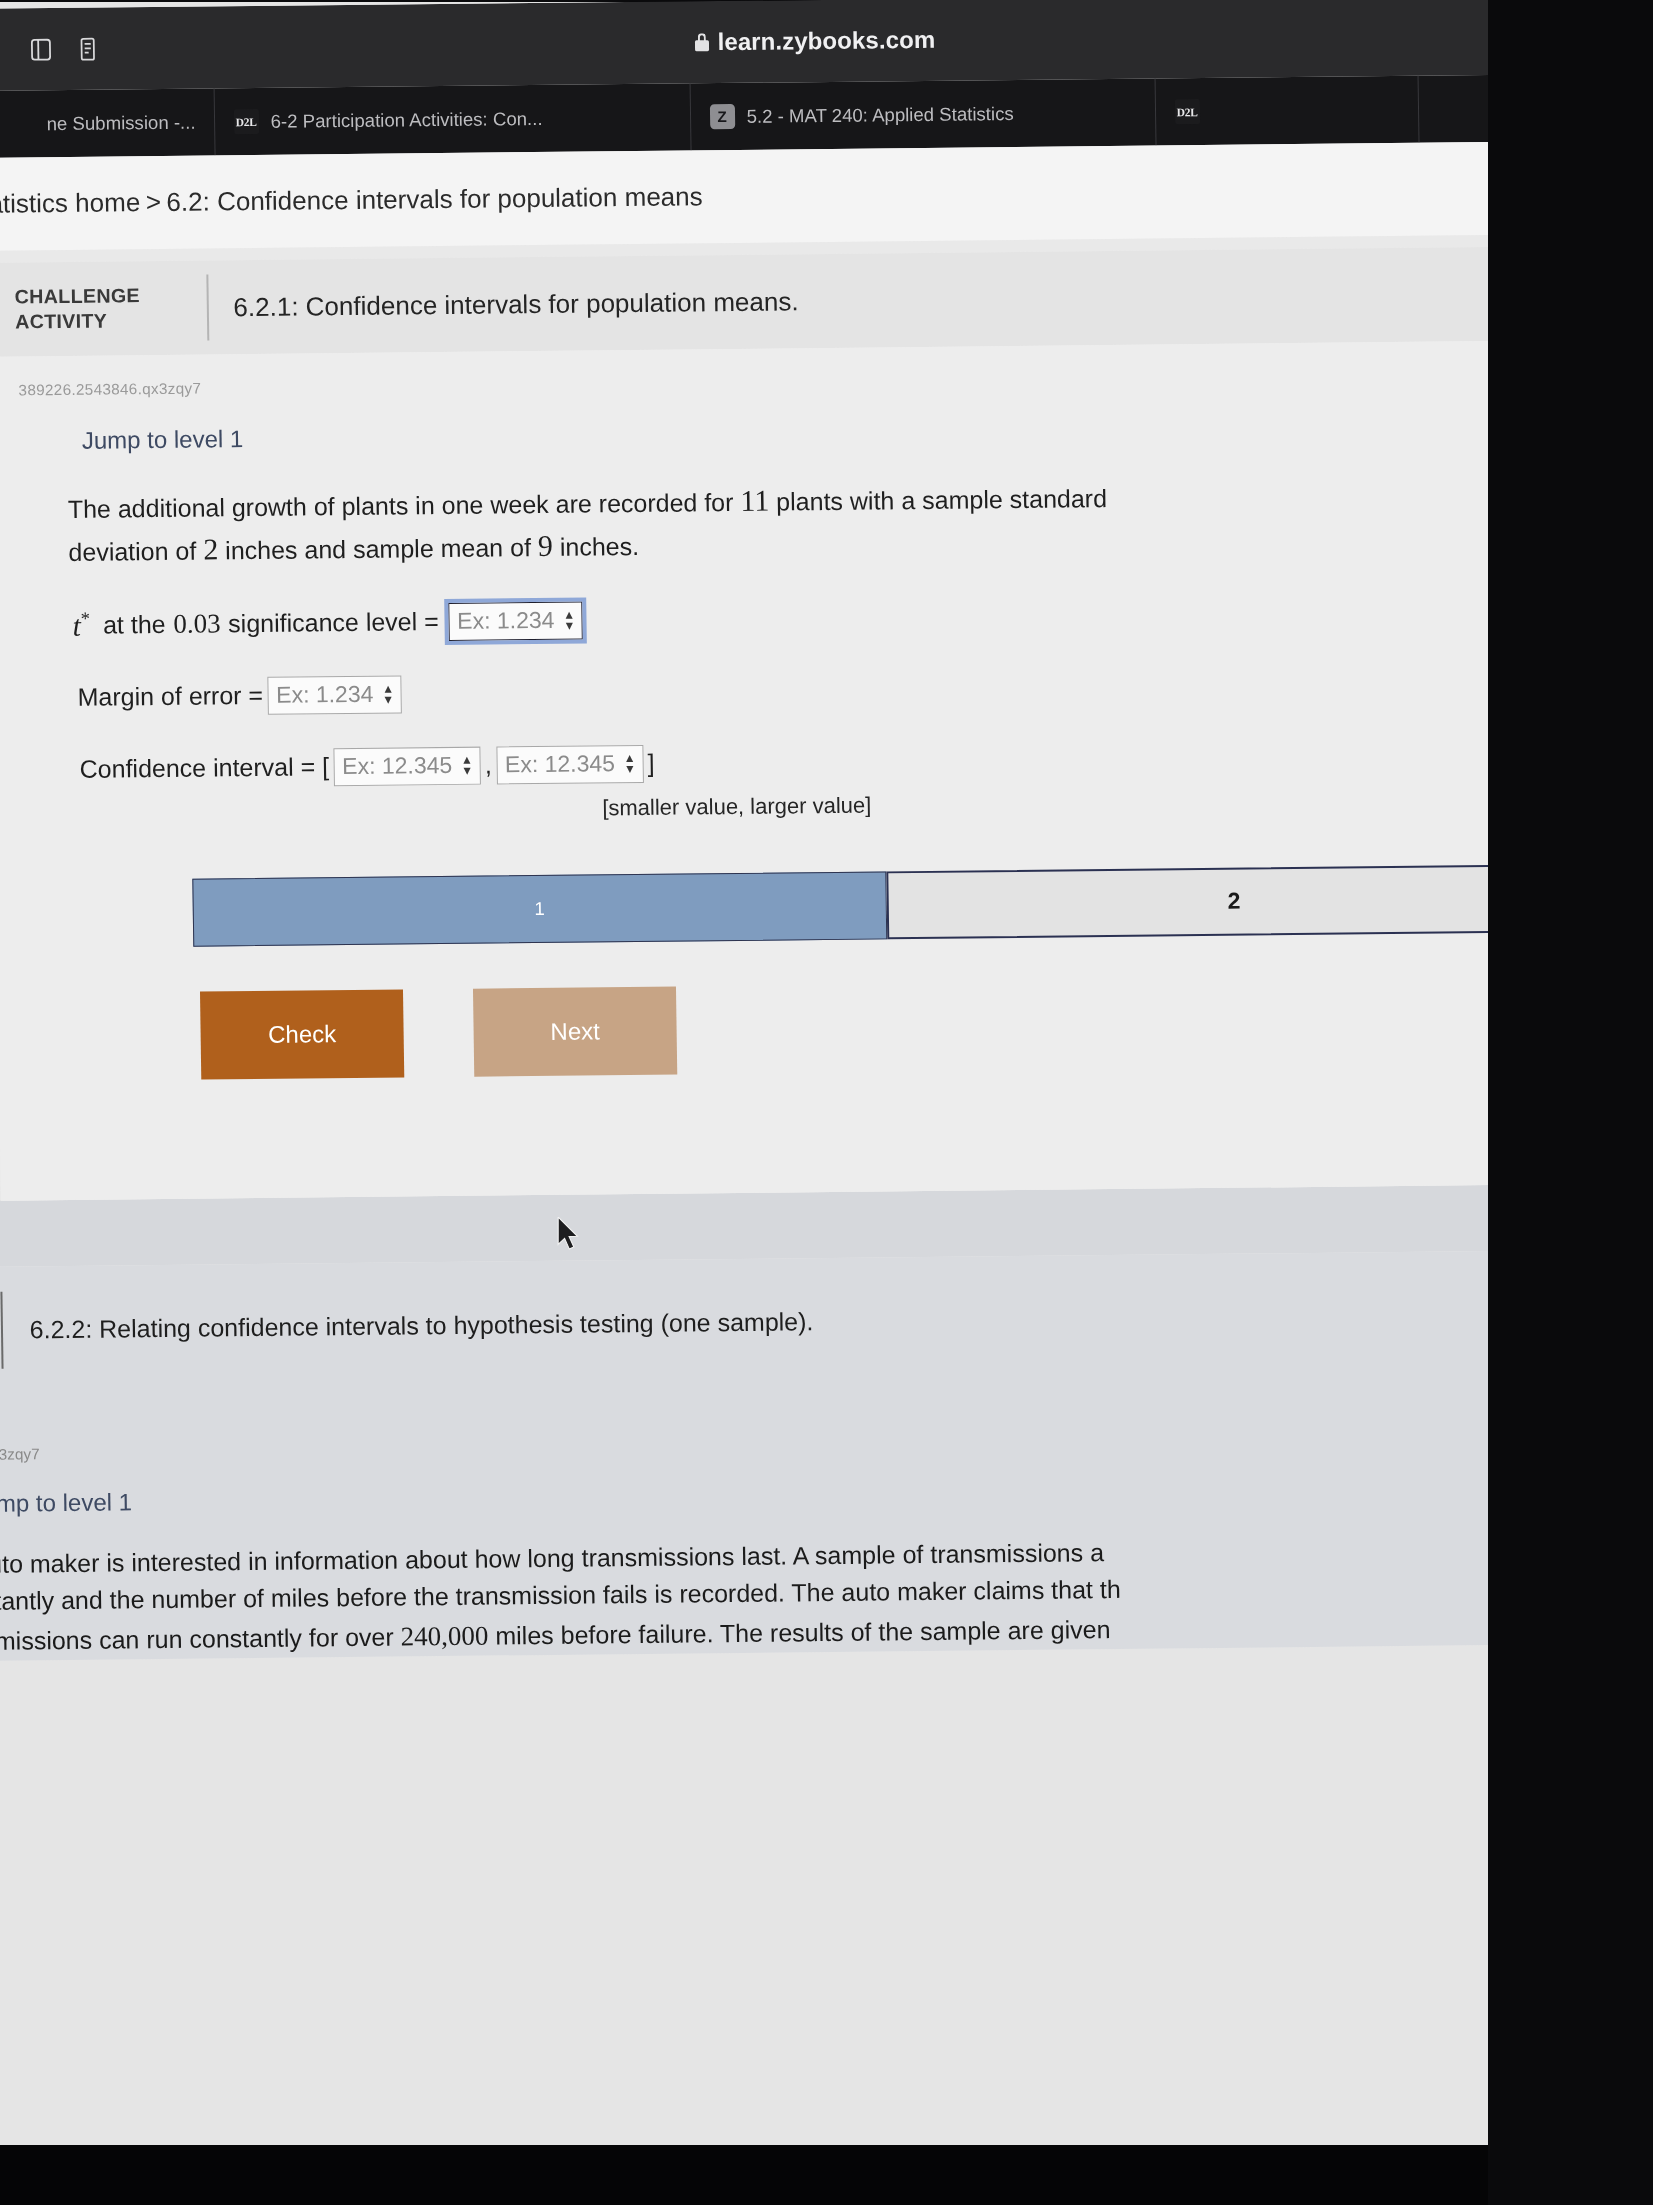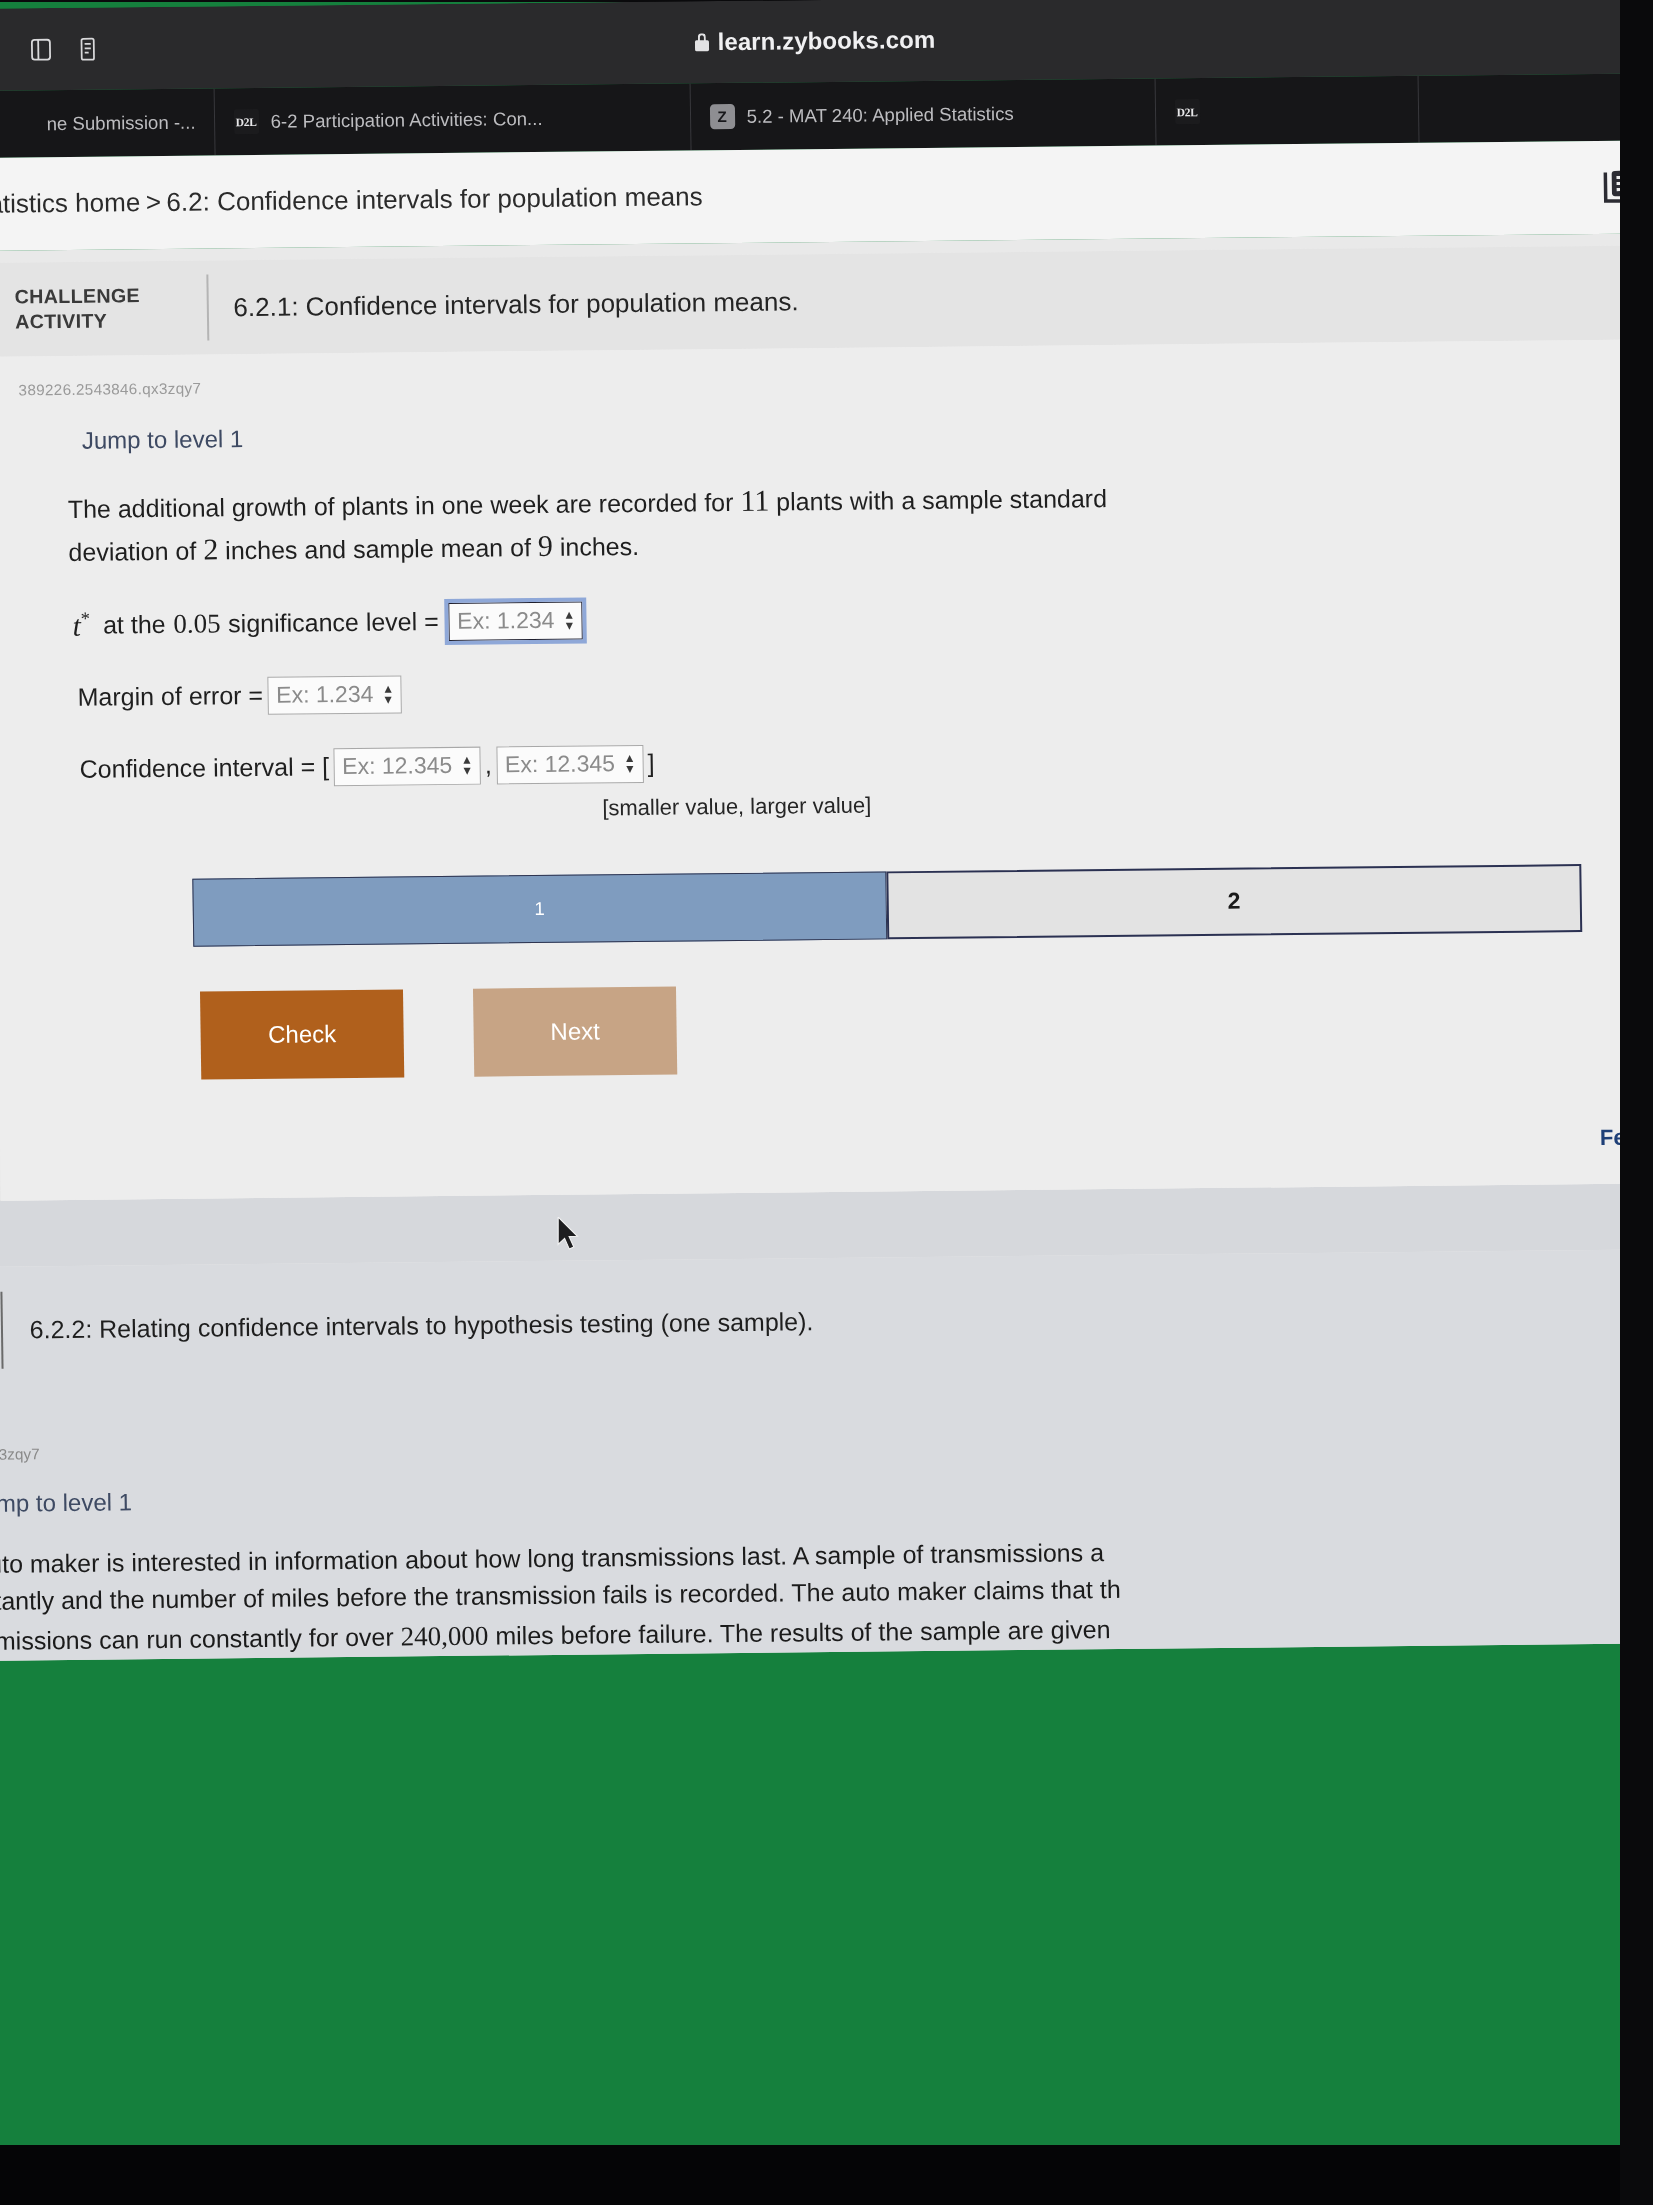--- a/index.html
+++ b/index.html
@@ -9,23 +9,23 @@
     width: 1654px;
     height: 2205px;
     background: #0a0a0c;
     font-family: "Liberation Sans", sans-serif;
     overflow: hidden;
   }
 
   
   #photo {
     position: relative;
-    width: 1620px;
+    width: 1488px;
     height: 2205px;
-    background: #15803d;
+    background: #e5e5e5;
     overflow: hidden;
   }
 
   
   #screen {
     position: absolute;
     left: -26px;
     top: 0px;
     width: 1706px;
     height: 2133px;
@@ -478,21 +478,21 @@
 
           <div class="jump-level">Jump to level 1</div>
 
           <div class="prompt">
             <span>The additional growth of plants in one week are recorded for </span><span class="num">11</span><span> plants with a sample standard deviation of </span><span class="num">2</span><span> inches and sample mean of </span><span class="num">9</span><span> inches.</span>
           </div>
 
           <div class="field-row">
             <span class="tstar">t<sup>*</sup></span>
             <span class="lbl" style="margin-left:13px">at the</span>
-            <span class="mathnum" style="margin:0 7.7px">0.05</span>
+            <span class="mathnum" style="margin:0 7.7px">0.03</span>
             <span class="lbl">significance level =</span>
             <span class="numinput focused">
               <span class="ph">Ex: 1.234</span>
               <span class="spinner">
                 <span class="ar">▲</span>
                 <span class="ar">▼</span>
               </span>
             </span>
           </div>
 

